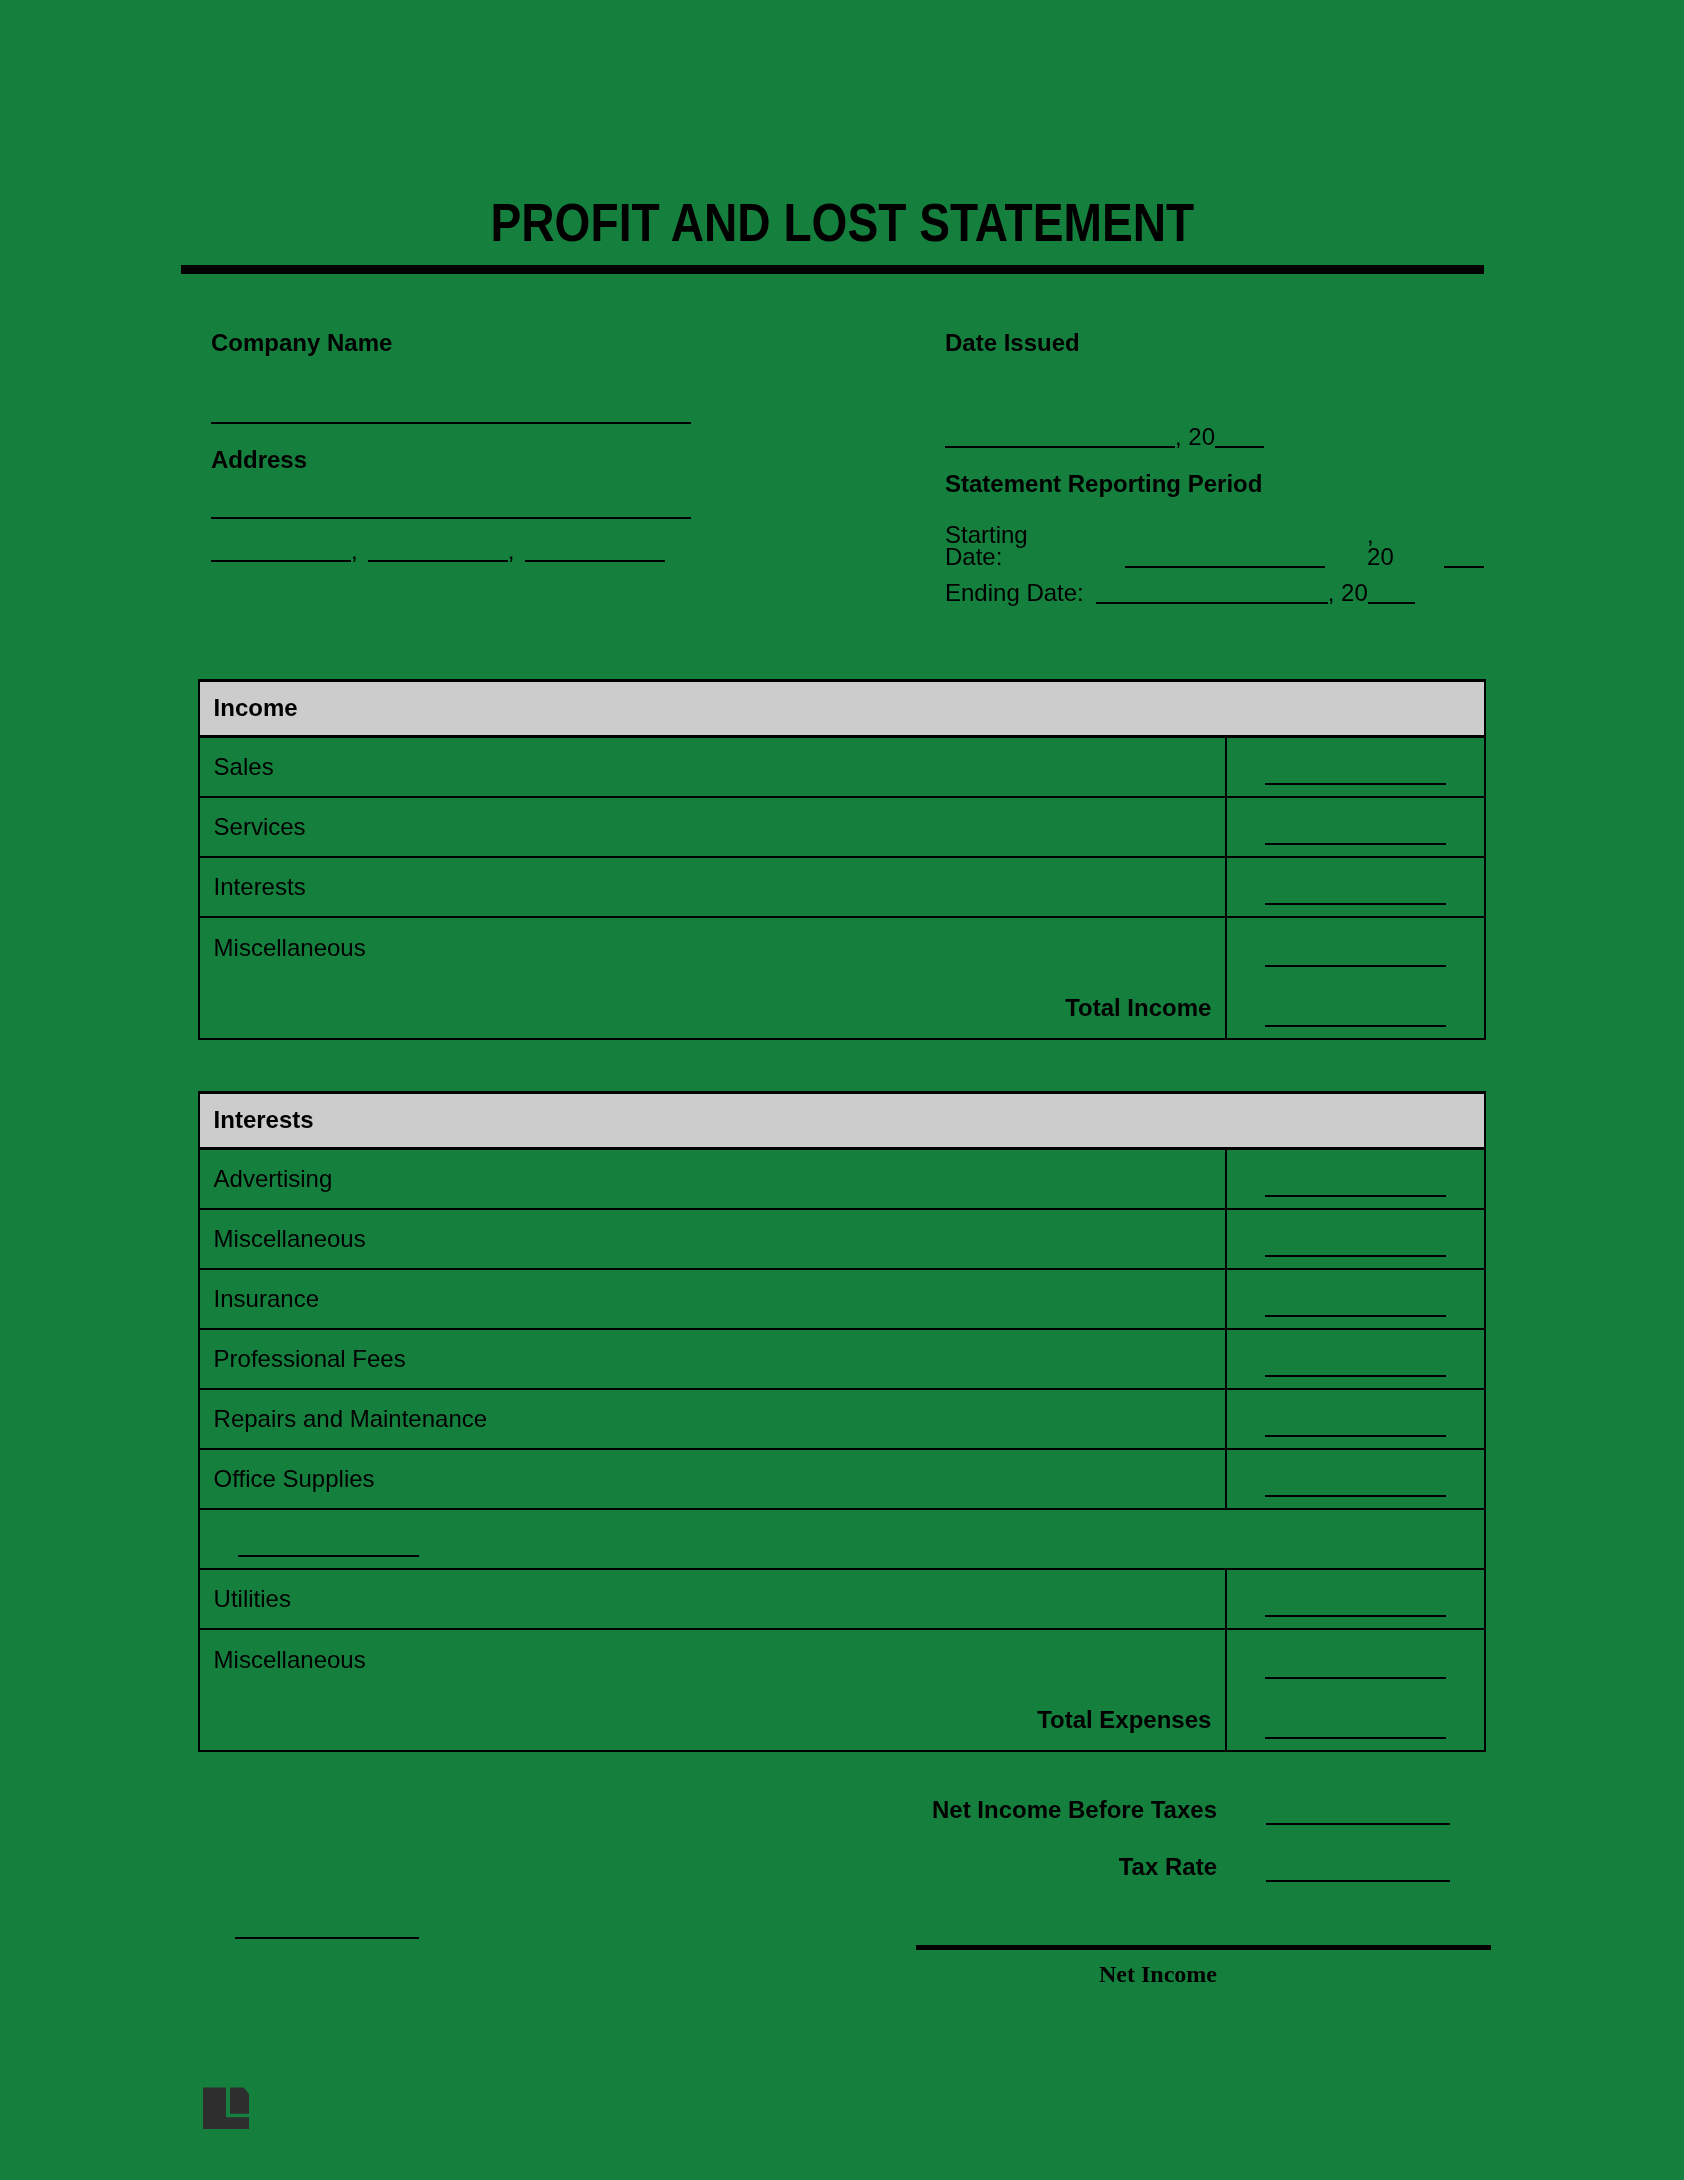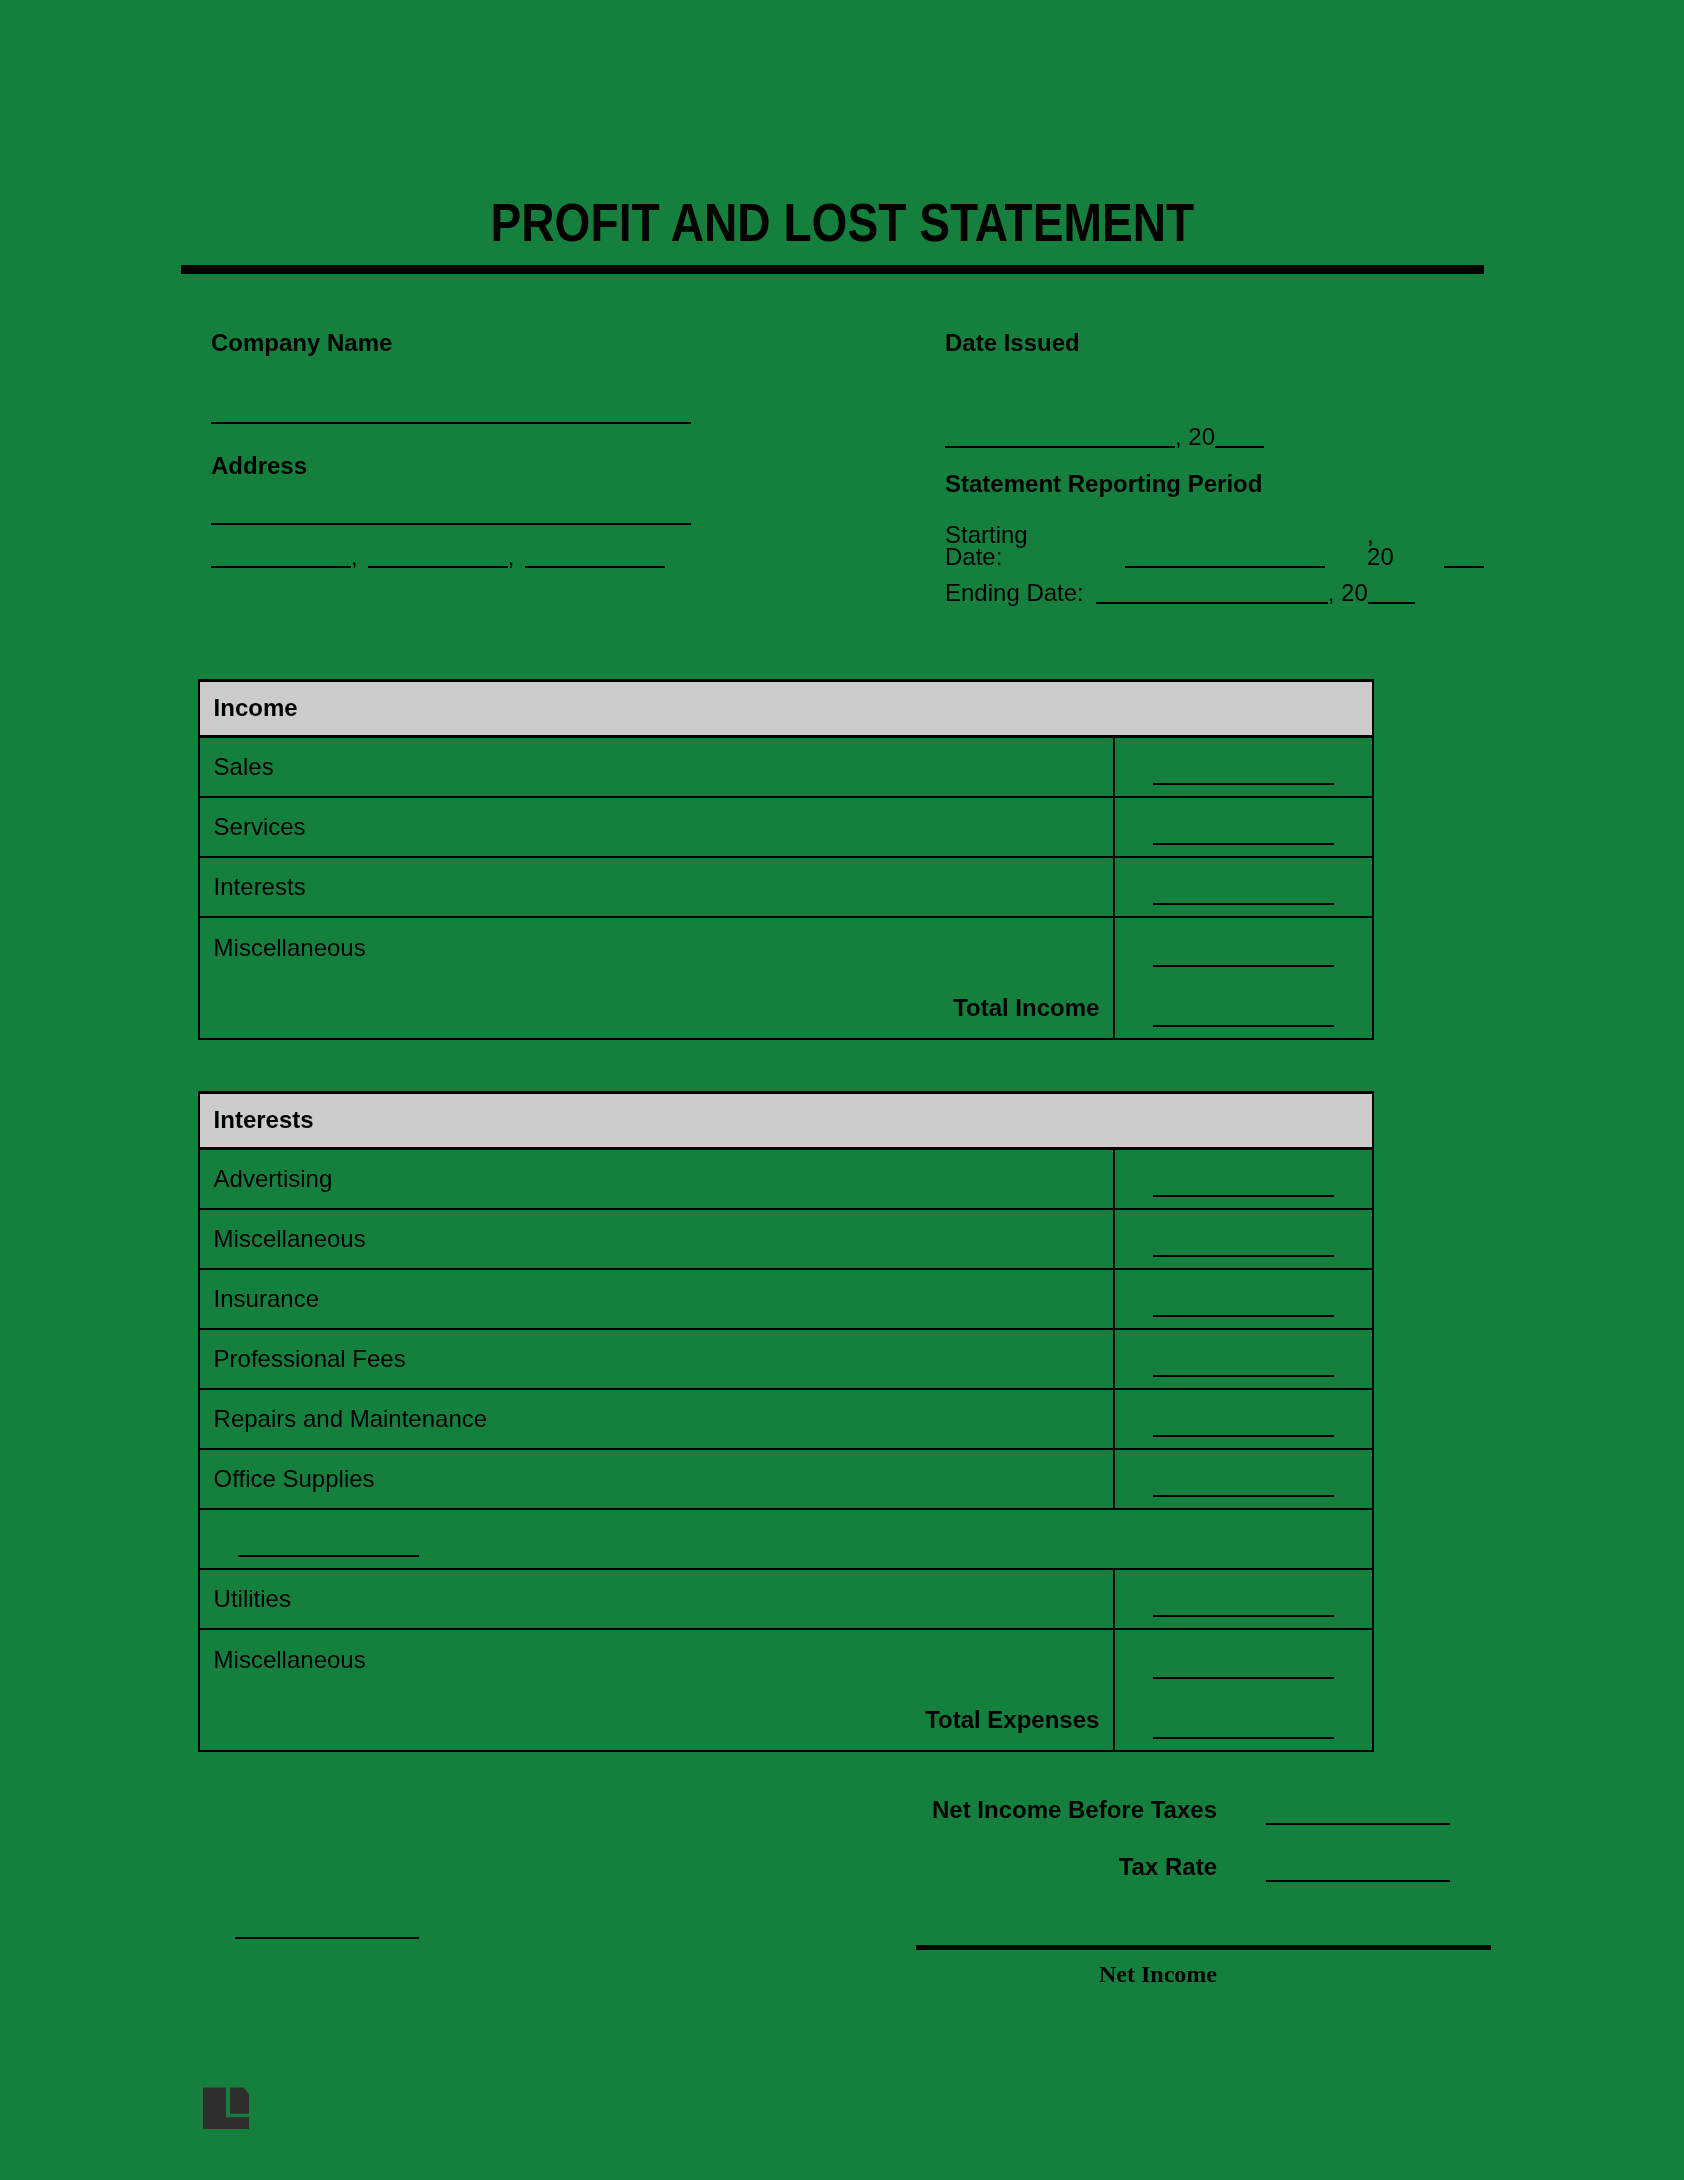--- a/index.html
+++ b/index.html
@@ -41,42 +41,42 @@
     margin-top: 55px;
     margin-left: 211px;
     width: 1273px;
     display: flex;
   }
   .info-col-left  { width: 734px; }
   .info-col-right { width: 539px; }
   .field-label { font-size: 24px; font-weight: bold; line-height: 27px; }
   .fill { border-bottom: 2.6px solid #000; height: 2.6px; }
   .company-line { margin-top: 65px; width: 480px; }
-  .addr-label { margin-top: 28px; }
+  .addr-label { margin-top: 22px; }
   .addr-line1 { margin-top: 44px; width: 480px; }
   .addr-line2 { margin-top: 12px; width: 480px; display: flex; align-items: flex-end; height: 31px; }
   .addr-line2 .seg { width: 140px; }
   .addr-line2 .sep { font-size: 24px; line-height: 22px; margin-right: 10.2px; }
 
   .date-row { display: flex; align-items: flex-end; height: 30px; }
   .date-row .txt { font-size: 24px; line-height: 22px; }
   .di-row { margin-top: 62px; }
   .di-row .fill-a { width: 230px; }
   .di-row .fill-b { width: 49px; }
   .srp-label { margin-top: 22px; }
   .sd-row { margin-top: 39px; height: 32px; gap: 42px; }
   .ed-row { margin-top: 3.4px;  height: 32px; }
   .date-row .dlabel { font-size: 24px; line-height: 22px; margin-right: 12px; }
   .sd-row .fill-a, .ed-row .fill-a { width: 232px; }
   .sd-row .fill-b, .ed-row .fill-b { width: 47px; }
 
   
   .money-table {
     margin-left: 198px;
-    width: 1176px;
+    width: 1288px;
     border: 2.6px solid #000;
     border-top-width: 3.4px;
   }
   .income-table { margin-top: 75px; }
   .expenses-table { margin-top: 51px; }
   .t-header {
     height: 56px;
     background: var(--header-bg, #ccc);
     border-bottom: 3.4px solid #000;
     display: flex;

